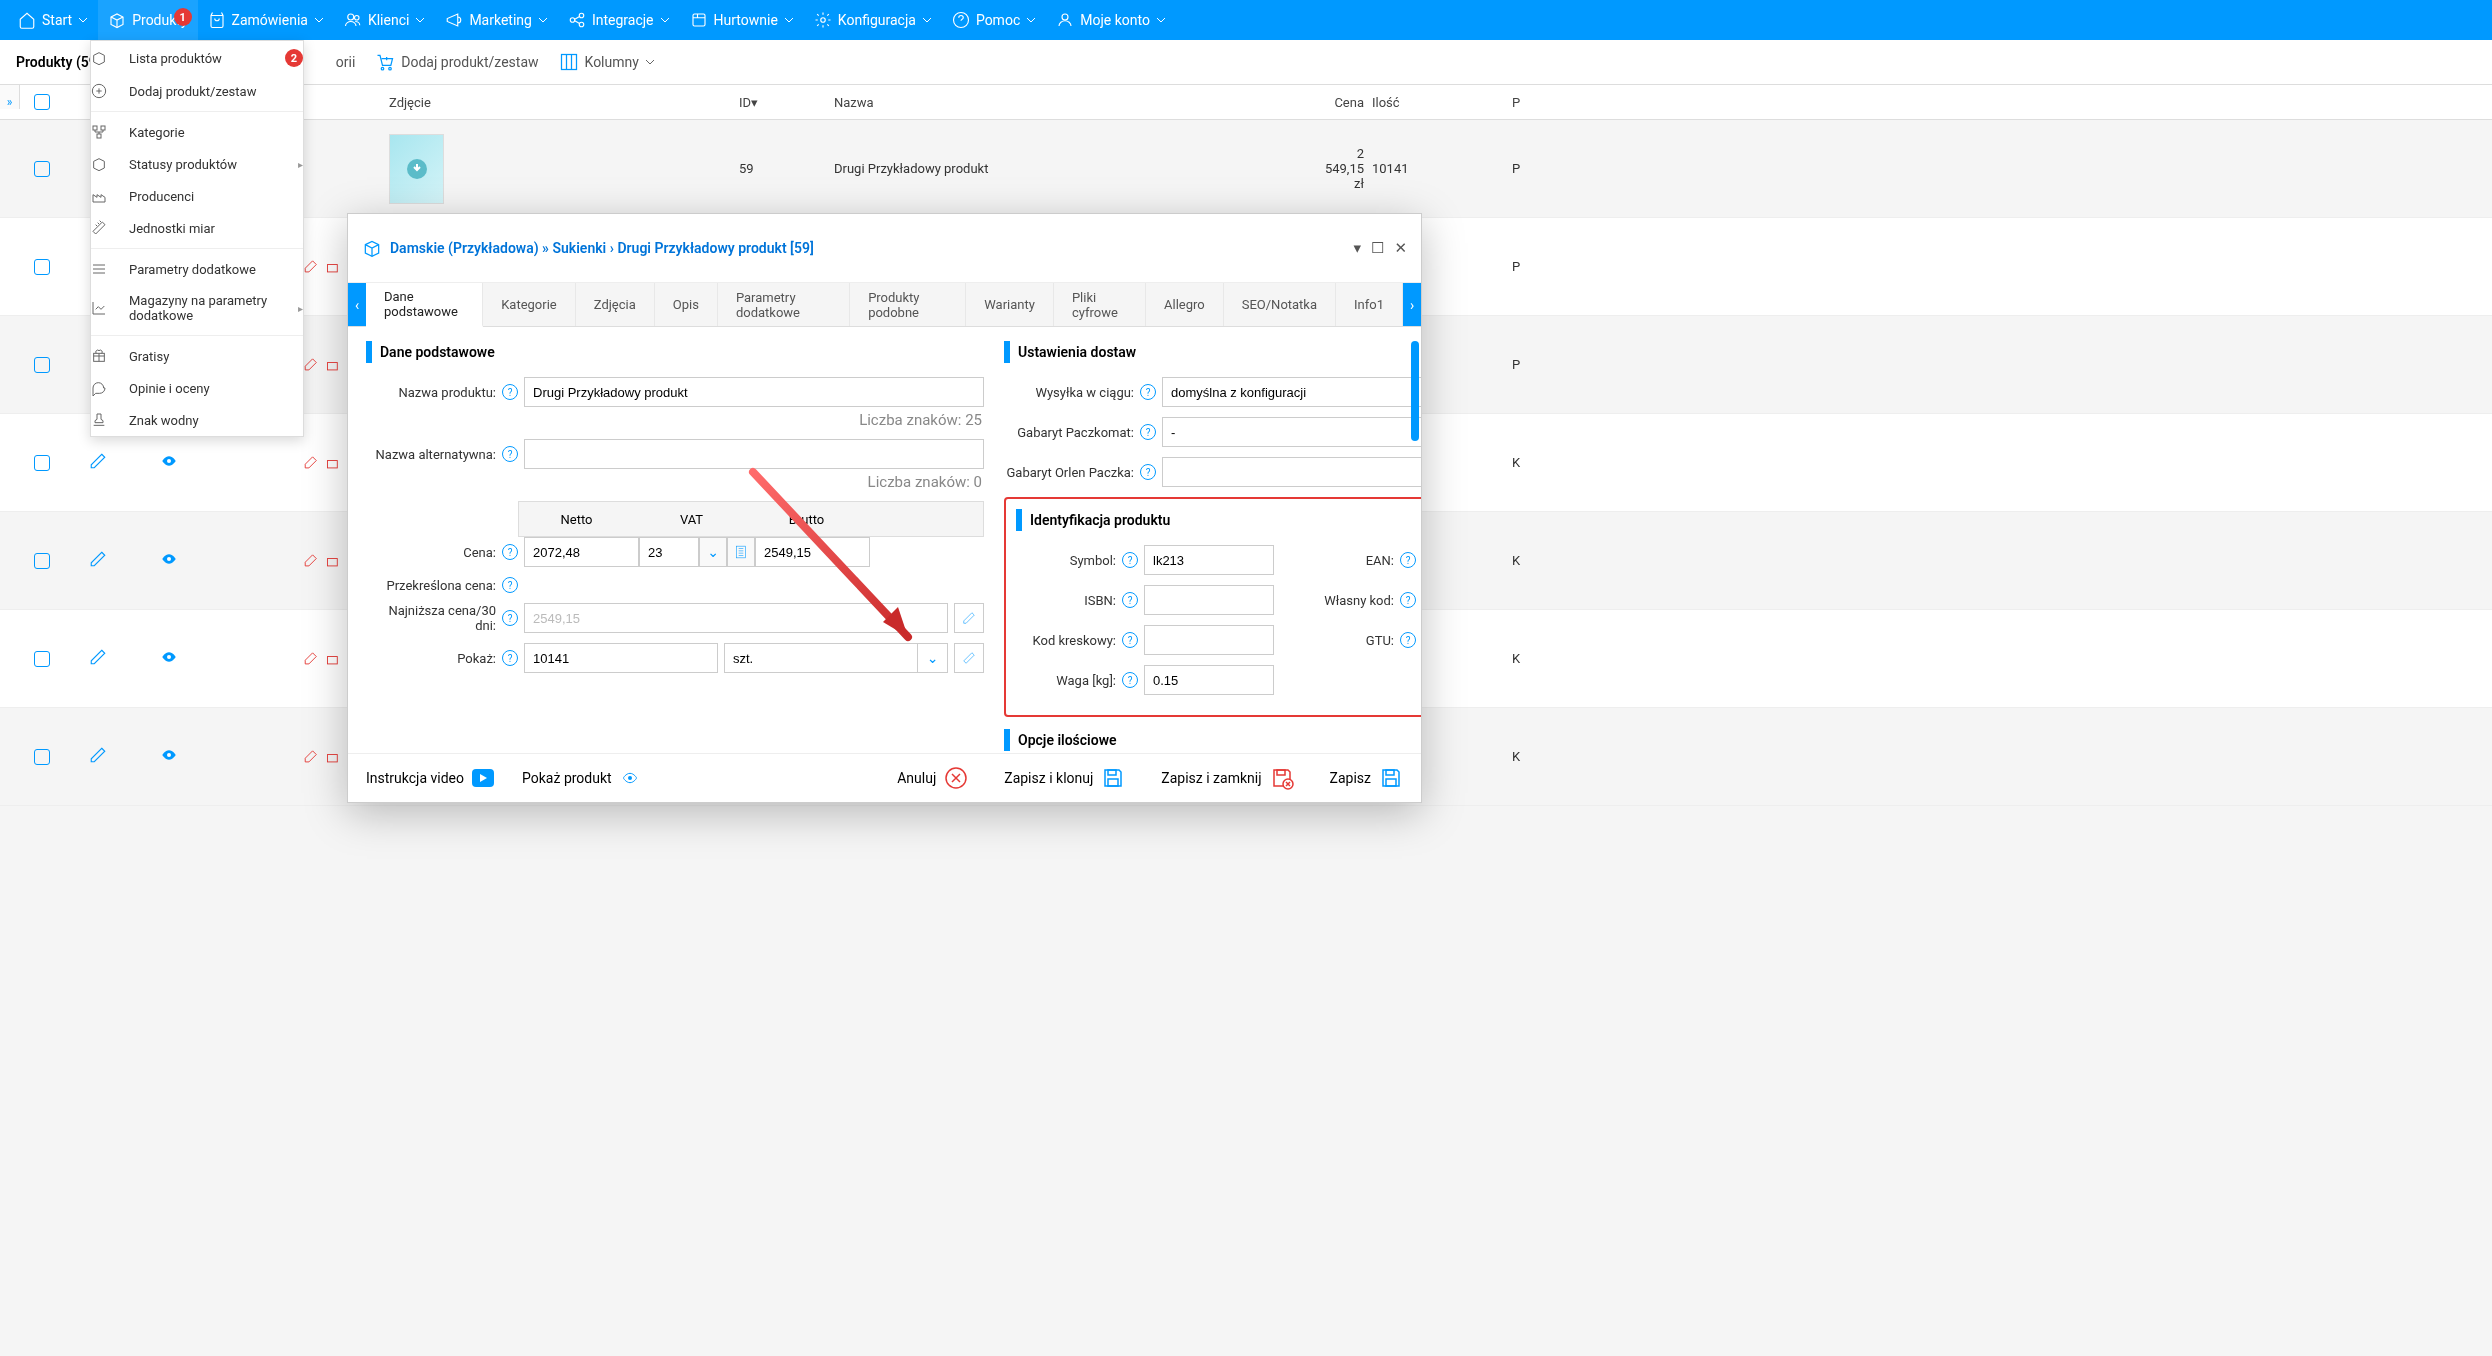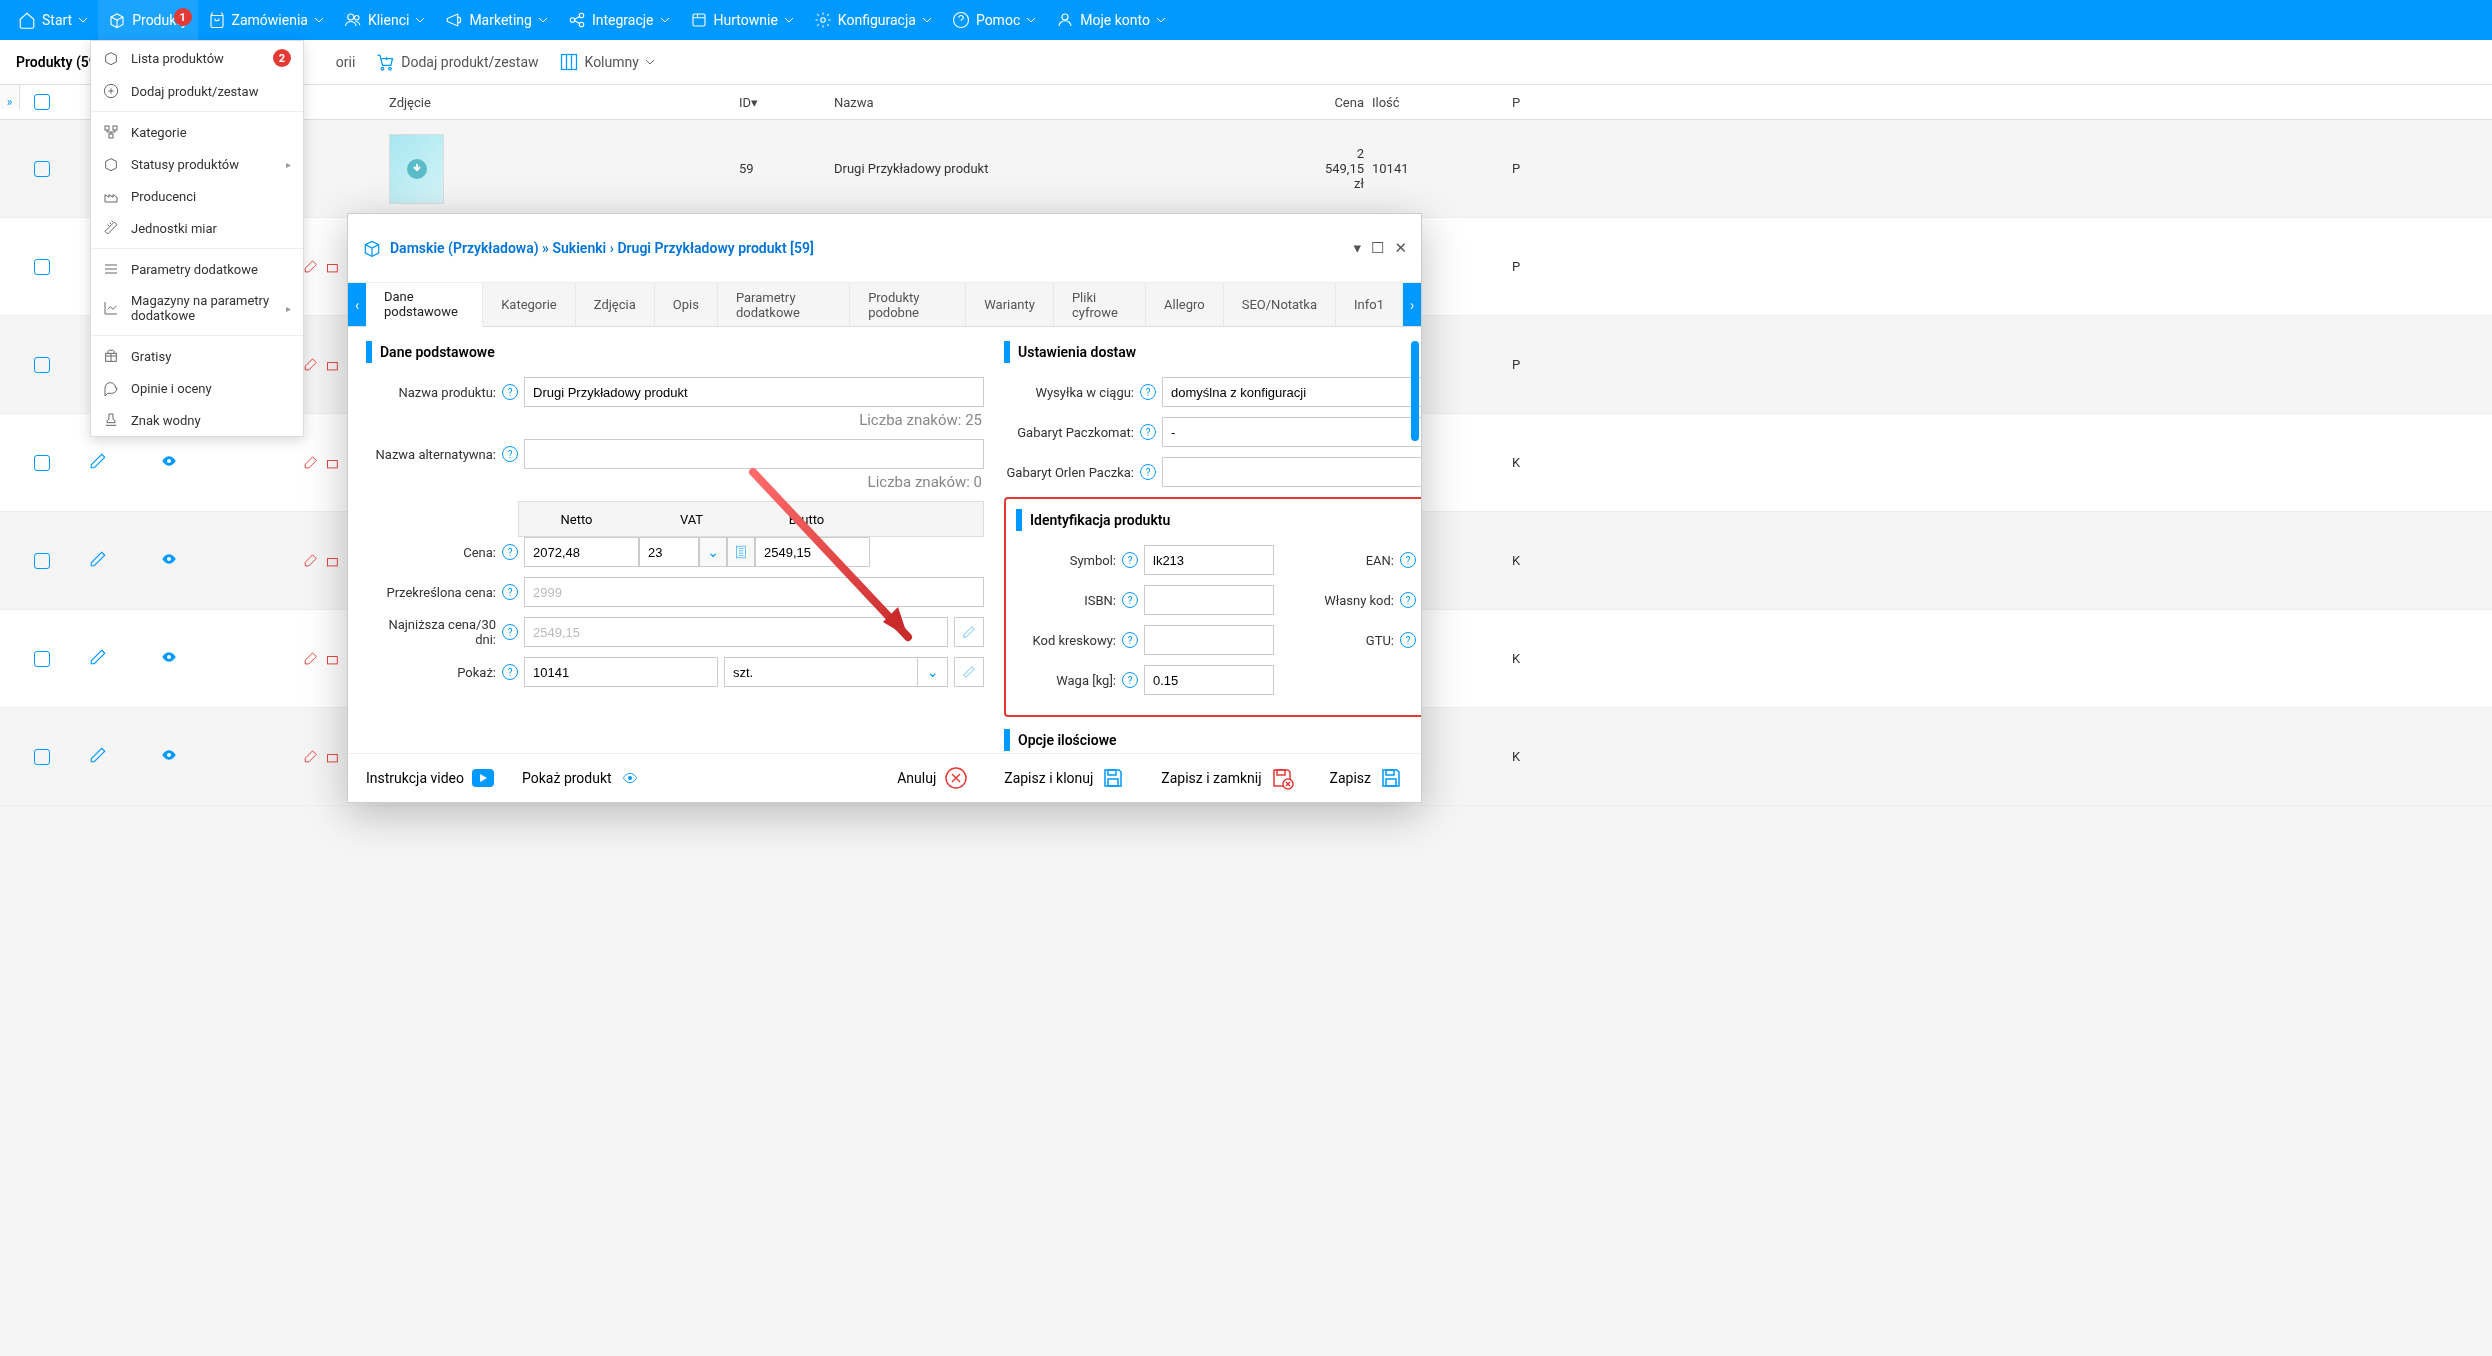--- a/index.html
+++ b/index.html
@@ -7,21 +7,21 @@
     
     
     .top-nav { background: #0099ff; height: 40px; display: flex; align-items: center; padding: 0 8px; color: #fff; }
     .nav-item { display: flex; align-items: center; padding: 0 10px; height: 40px; cursor: pointer; gap: 6px; font-size: 14px; position: relative; }
     .nav-icon { width: 18px; height: 18px; stroke: #fff; fill: none; stroke-width: 1.5; }
     .chevron-down { width: 10px; height: 10px; }
     .badge-red { position: absolute; top: 8px; right: 6px; width: 18px; height: 18px; border-radius: 50%; background: #e53935; color: #fff; display: flex; align-items: center; justify-content: center; font-size: 11px; font-weight: bold; }
     
     
     .dropdown { position: absolute; top: 40px; left: 90px; width: 214px; background: #fff; border: 1px solid #ddd; box-shadow: 0 4px 12px rgba(0,0,0,0.15); z-index: 100; }
-    .dropdown-item { display: flex; align-items: center; padding: 8px 12px; gap: 12px; font-size: 13px; color: #333; cursor: pointer; position: relative; }
+    .dropdown-item { display: flex; align-items: center; padding: 8px 0; gap: 22px; font-size: 13px; color: #333; cursor: pointer; position: relative; }
     .dropdown-sep { border-top: 1px solid #eee; margin: 4px 0; }
     .dropdown-icon { width: 16px; height: 16px; stroke: #666; fill: none; stroke-width: 1.5; flex-shrink: 0; }
     .dropdown-item .arrow { margin-left: auto; font-size: 10px; color: #999; }
     .dropdown-badge { width: 18px; height: 18px; border-radius: 50%; background: #e53935; color: #fff; display: flex; align-items: center; justify-content: center; font-size: 11px; font-weight: bold; margin-left: auto; }
     
     
     .toolbar { background: #fff; border-bottom: 1px solid #ddd; height: 45px; display: flex; align-items: center; padding: 0 16px; gap: 20px; }
     .toolbar-title { font-weight: 600; }
     .toolbar-item { display: flex; align-items: center; gap: 6px; color: #555; cursor: pointer; }
     .toolbar-icon { width: 20px; height: 20px; stroke: #0099ff; fill: none; stroke-width: 1.5; }
@@ -678,21 +678,20 @@
                 <path d="M8 6h8M8 10h8M8 14h8M8 18h8"></path>
               </svg>
             </div>
           <input class="price-input" value="2549,15" style="">
         </div>
       </div>
 
       <div class="form-row">
         <div class="form-label">Przekreślona cena:</div>
         <div class="help">?</div>
-        <input class="input" placeholder="2999" style="">
       </div>
 
       <div class="form-row">
         <div class="form-label">Najniższa cena/30 dni:</div>
         <div class="help">?</div>
         <input class="input" style="flex: 1 1 0%;" placeholder="2549,15">
         <div class="small-edit">
             <svg width="14" height="14" viewBox="0 0 24 24" stroke="#0099ff" fill="none">
               <path d="M17 3l4 4L7 21H3v-4z"></path>
             </svg>

